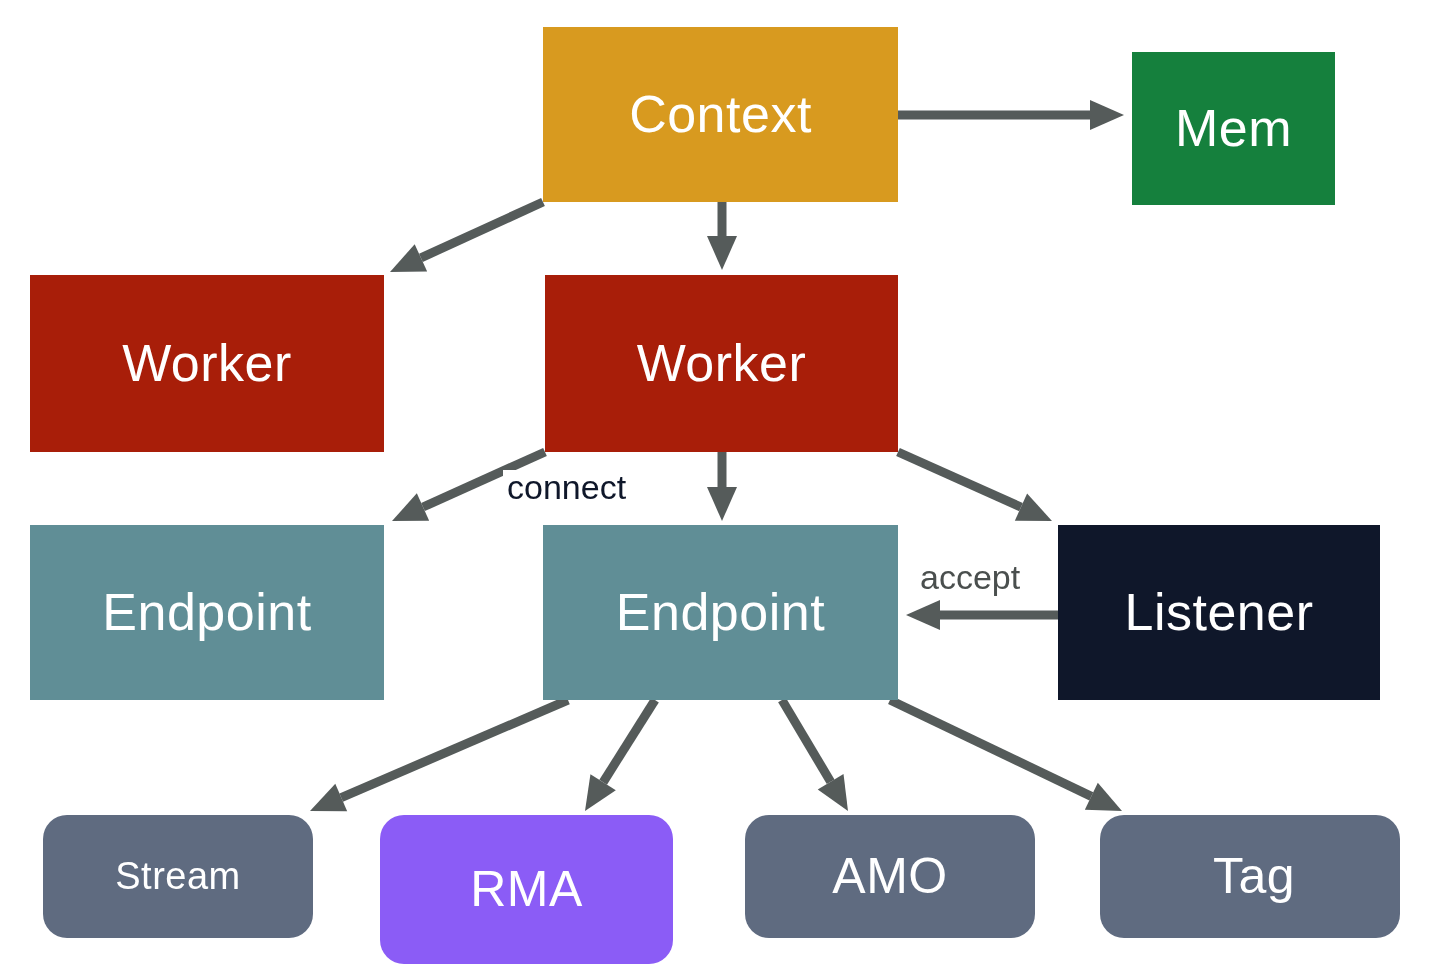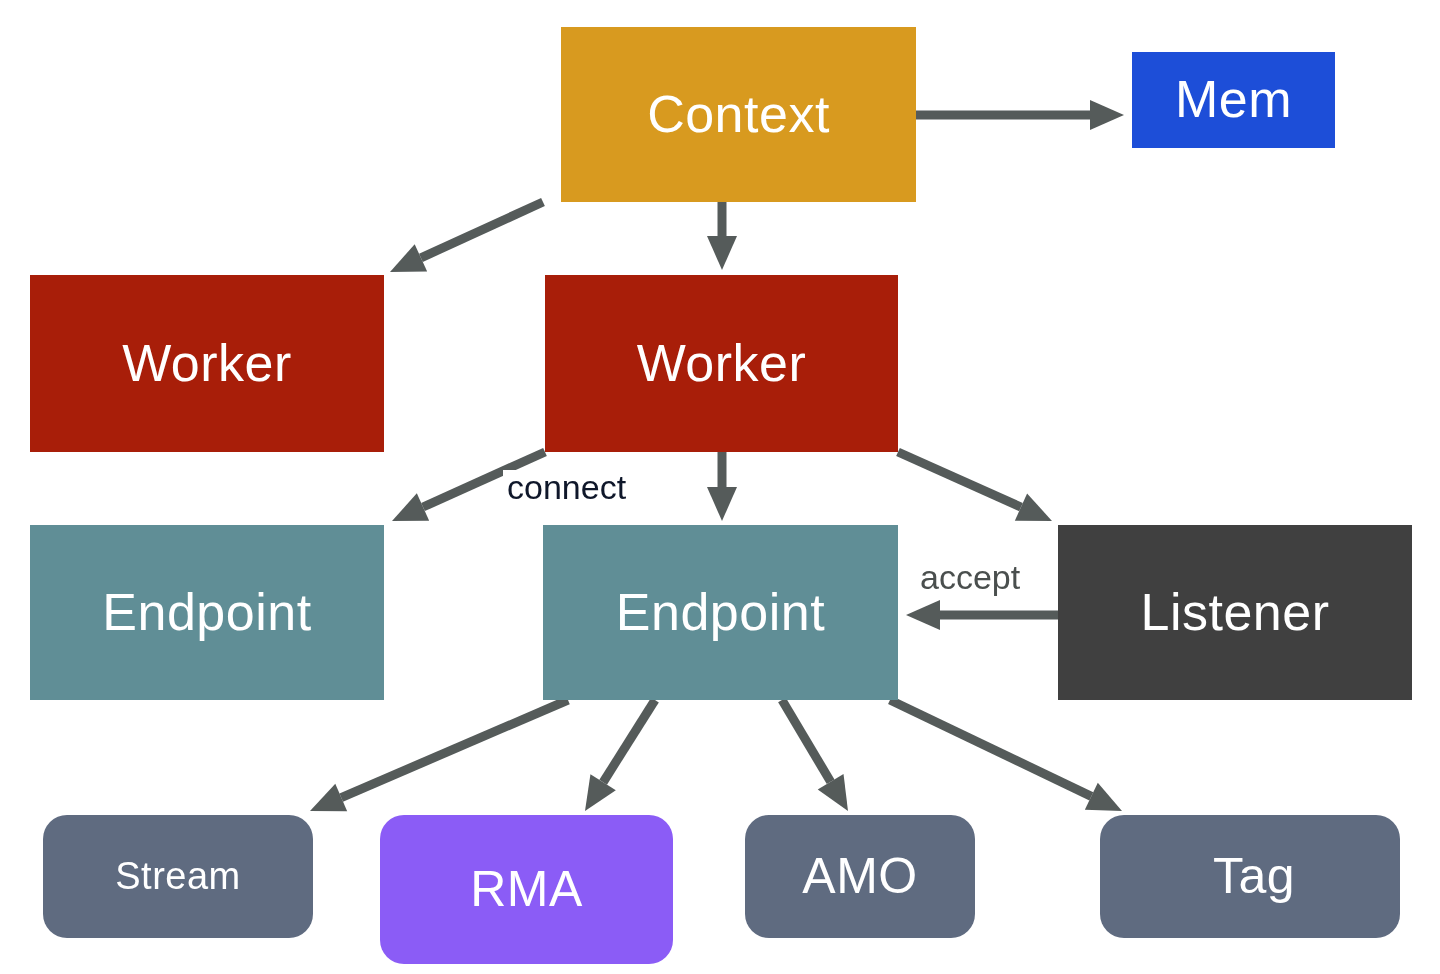--- a/index.html
+++ b/index.html
@@ -104,48 +104,48 @@
         <line x1="782" y1="700" x2="830.6234366421769" y2="781.7757798072976" stroke="#555b5a" stroke-width="9" stroke-linecap="butt"></line>
         <polygon points="848,811 817.730398321867,789.4419107004549 843.5164749624868,774.1096489141403" fill="#555b5a"></polygon>
       </g>
       <g>
         <line x1="890" y1="700" x2="1091.3296740464614" y2="796.3258354274018" stroke="#555b5a" stroke-width="9" stroke-linecap="butt"></line>
         <polygon points="1122,811 1084.8557779114915,809.8568615833747 1097.8035701814313,782.7948092714289" fill="#555b5a"></polygon>
       </g>
     </svg>
 
   <div id="nodes-layer">
-      <div class="node" style="left: 543px; top: 27px; width: 355px; height: 175px; background: rgb(216, 154, 31); font-size: 52px; margin-left: 18px;">
+      <div class="node" style="left: 543px; top: 27px; width: 355px; height: 175px; background: rgb(216, 154, 31); font-size: 52px;">
         <span class="node-label">Context</span>
       </div>
-      <div class="node" style="left: 1132px; top: 52px; width: 203px; height: 96px; background: #1d4ed8; font-size: 52px;">
+      <div class="node" style="left: 1132px; top: 52px; width: 203px; height: 153px; background: #15803d; font-size: 52px;">
         <span class="node-label">Mem</span>
       </div>
       <div class="node" style="left: 30px; top: 275px; width: 354px; height: 177px; background: rgb(168, 30, 9); font-size: 52px;">
         <span class="node-label">Worker</span>
       </div>
       <div class="node" style="left: 545px; top: 275px; width: 353px; height: 177px; background: rgb(168, 30, 9); font-size: 52px;">
         <span class="node-label">Worker</span>
       </div>
       <div class="node" style="left: 30px; top: 525px; width: 354px; height: 175px; background: rgb(96, 142, 150); font-size: 52px;">
         <span class="node-label">Endpoint</span>
       </div>
       <div class="node" style="left: 543px; top: 525px; width: 355px; height: 175px; background: rgb(96, 142, 150); font-size: 52px;">
         <span class="node-label">Endpoint</span>
       </div>
-      <div class="node" style="left: 1058px; top: 525px; width: 354px; height: 175px; background: #404040; font-size: 52px;">
+      <div class="node" style="left: 1058px; top: 525px; width: 322px; height: 175px; background: #0f172a; font-size: 52px;">
         <span class="node-label">Listener</span>
       </div>
       <div class="node rounded" style="left: 43px; top: 815px; width: 270px; height: 123px; background: rgb(95, 107, 128); font-size: 38px;">
         <span class="node-label">Stream</span>
       </div>
       <div class="node rounded" style="left: 380px; top: 815px; width: 293px; height: 149px; background: #8b5cf6; font-size: 50px;">
         <span class="node-label">RMA</span>
       </div>
-      <div class="node rounded" style="left: 745px; top: 815px; width: 230px; height: 123px; background: rgb(95, 107, 128); font-size: 50px; justify-content: center;">
+      <div class="node rounded" style="left: 745px; top: 815px; width: 290px; height: 123px; background: rgb(95, 107, 128); font-size: 50px; justify-content: center;">
         <span class="node-label">AMO</span>
       </div>
       <div class="node rounded" style="left: 1100px; top: 815px; width: 300px; height: 123px; background: rgb(95, 107, 128); font-size: 50px; padding-left: 8px;">
         <span class="node-label">Tag</span>
       </div>
     </div>
   <div id="labels-layer">
       <div class="edge-label" style="left: 503px; top: 470px; color: #0f172a; text-align: center;">connect</div>
       <div class="edge-label" style="left: 916px; top: 560px; color: rgb(74, 79, 78);">accept</div>
     </div>

